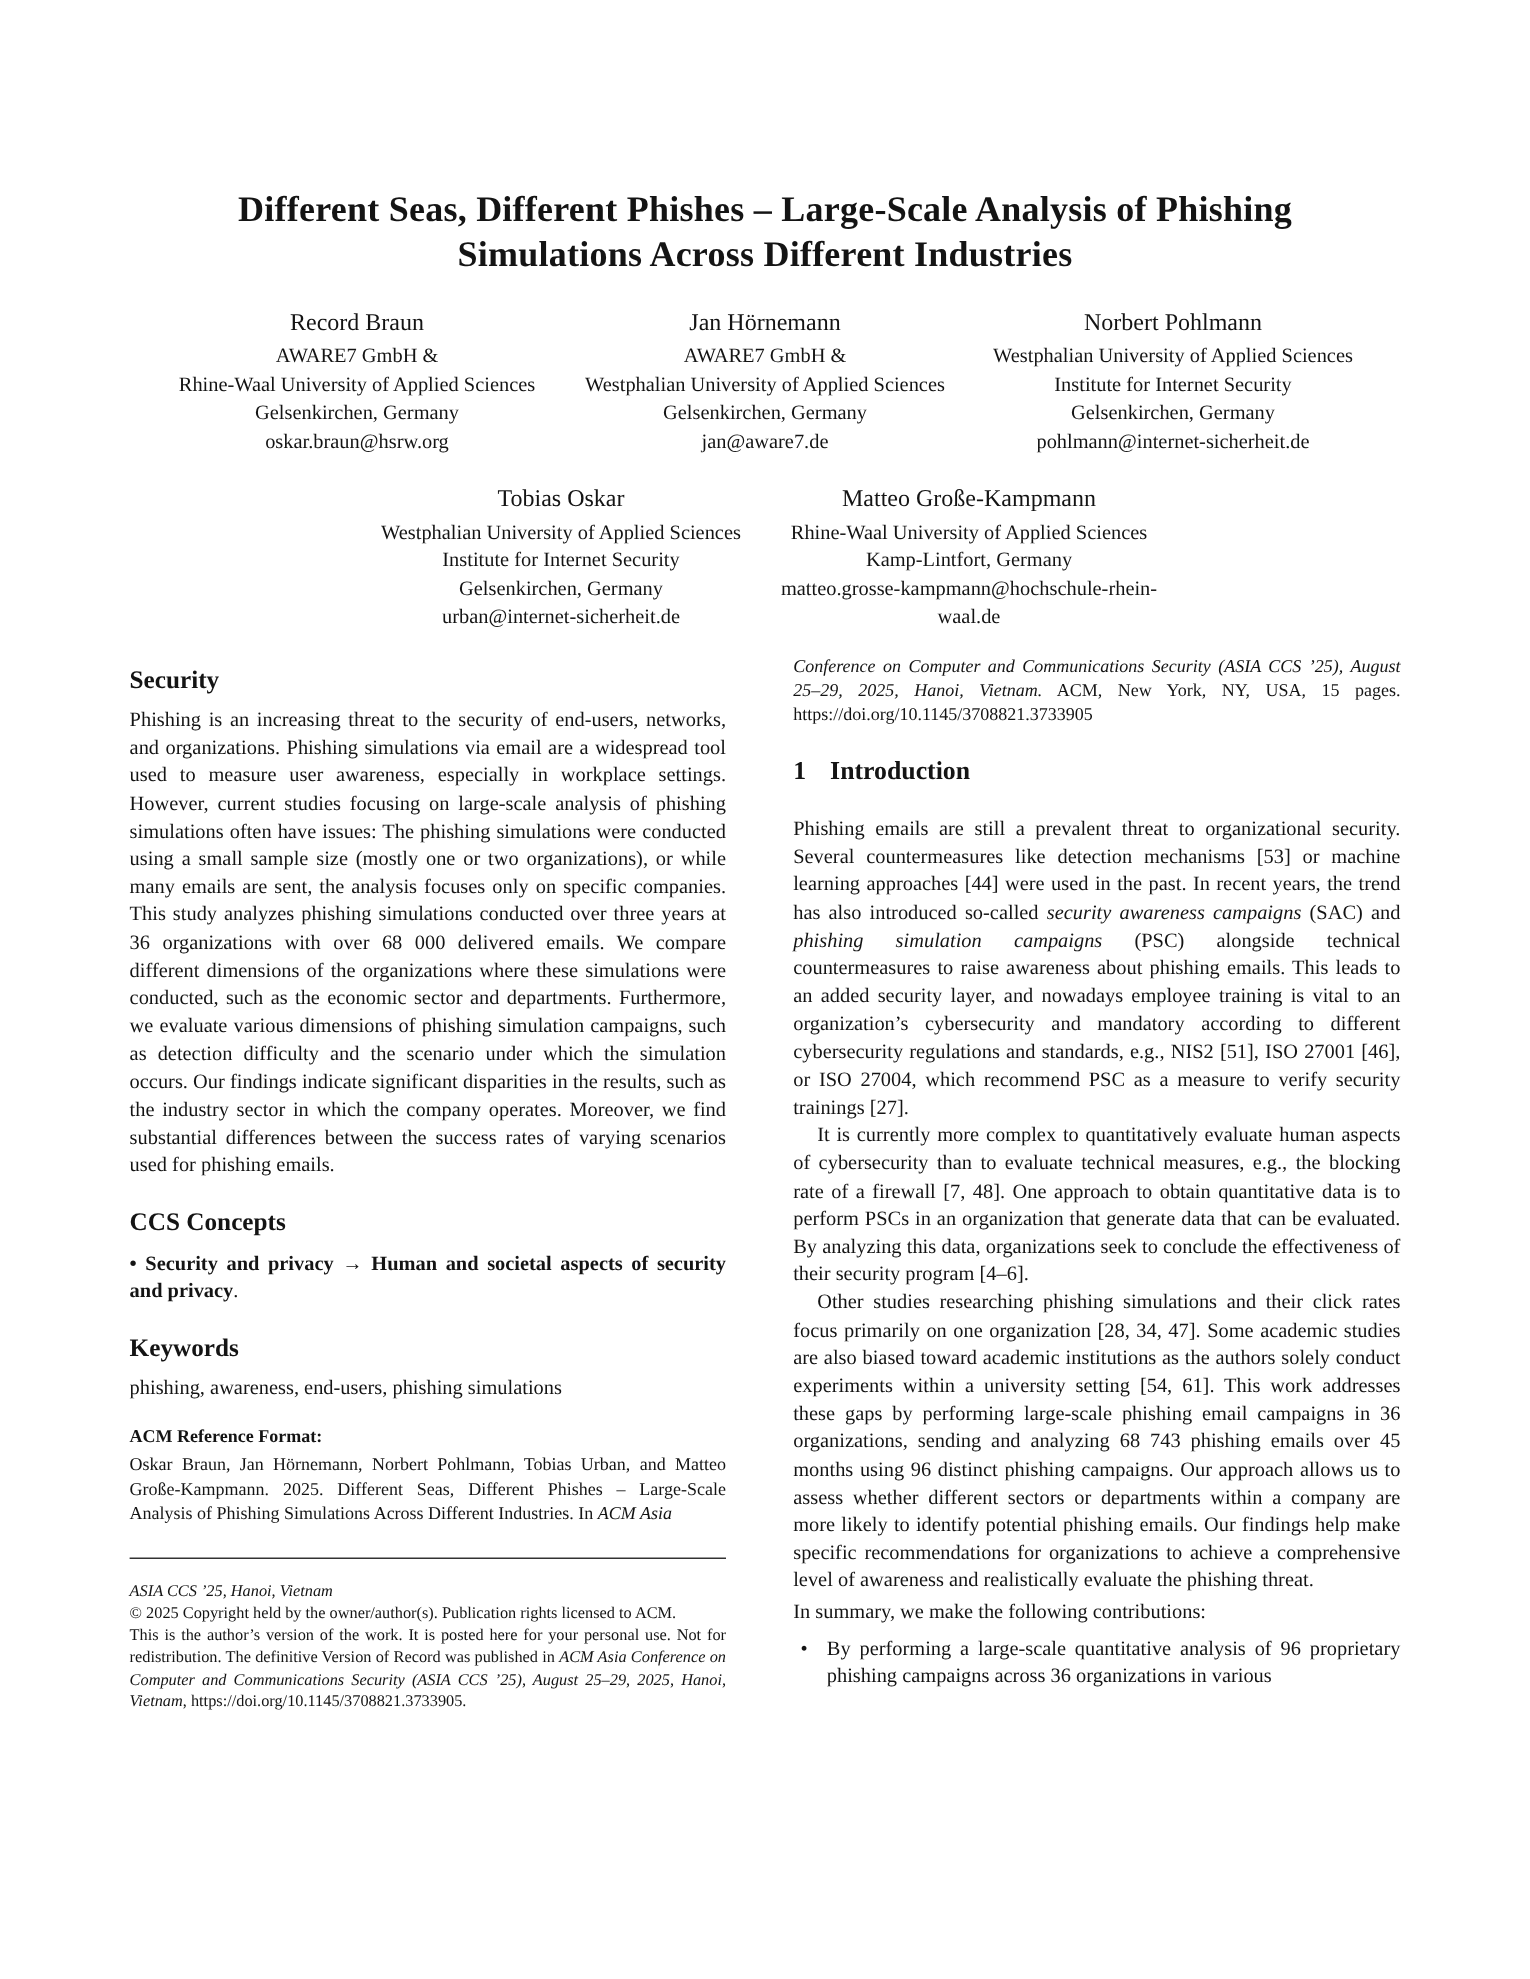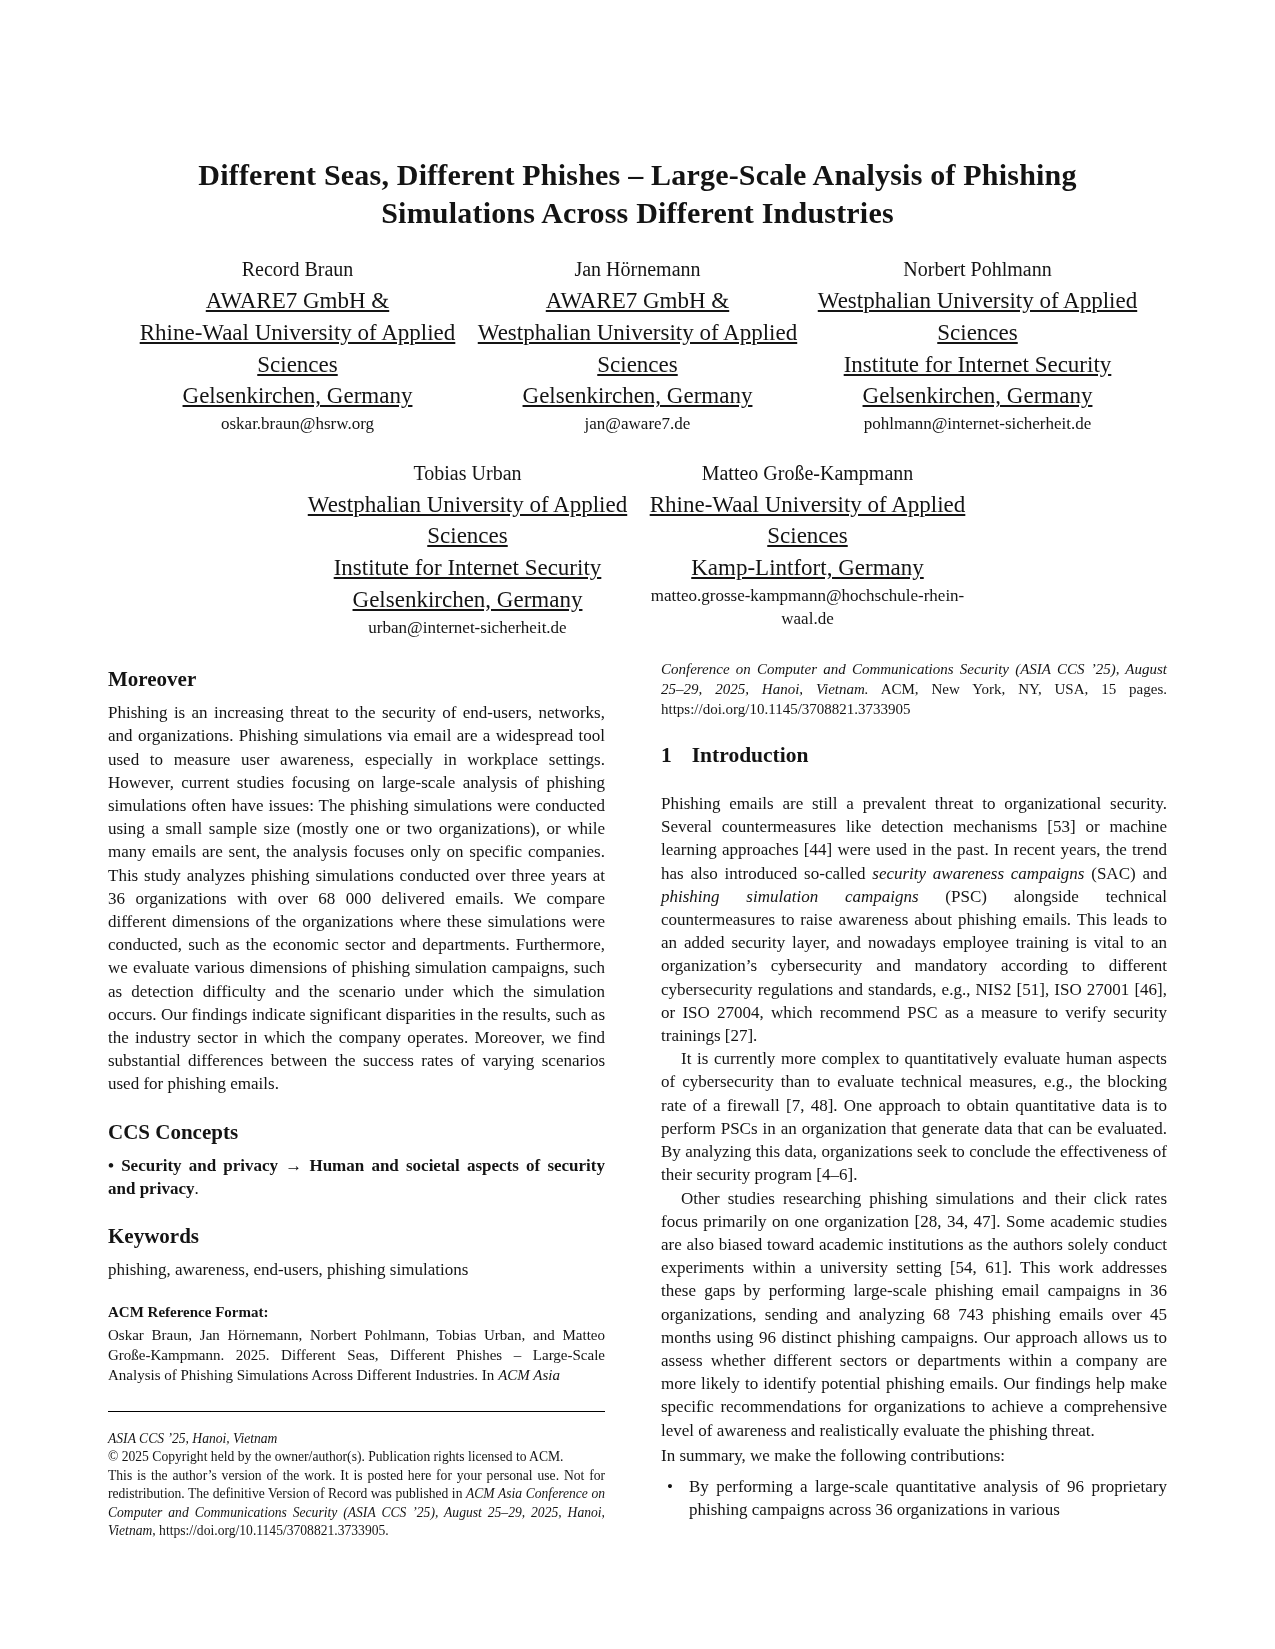--- a/index.html
+++ b/index.html
@@ -22,21 +22,21 @@
   }
 
   .authors-row{
     display:flex;justify-content:center;align-items:flex-start;
     margin-top:24px;
   }
   .author-block{
     width:330px;text-align:center;margin:0 5px;
   }
   .author-name{font-size:20px;line-height:1.3;margin-bottom:3px;}
-  .author-aff{font-size:23px;line-height:1.38;text-decoration:underline;}
+  .author-aff{font-size:17px;line-height:1.38;}
   .author-aff span{display:block;}
   .author-email{font-size:17px;line-height:1.38;word-wrap:break-word;}
 
   .columns{
     display:flex;
     margin:16px 0 0 0;
     padding:0 104px 0 108px;
     gap:56px;
   }
   .col-left{width:497px;flex:0 0 497px;}
@@ -119,21 +119,21 @@
         <span>Westphalian University of Applied Sciences</span>
         <span>Institute for Internet Security</span>
         <span>Gelsenkirchen, Germany</span>
       </div>
       <div class="author-email">pohlmann@internet-sicherheit.de</div>
     </div>
   </div>
 
   <div class="authors-row">
     <div class="author-block">
-      <div class="author-name">Tobias Urban</div>
+      <div class="author-name">Tobias Oskar</div>
       <div class="author-aff">
         <span>Westphalian University of Applied Sciences</span>
         <span>Institute for Internet Security</span>
         <span>Gelsenkirchen, Germany</span>
       </div>
       <div class="author-email">urban@internet-sicherheit.de</div>
     </div>
     <div class="author-block">
       <div class="author-name">Matteo Große-Kampmann</div>
       <div class="author-aff">
@@ -141,21 +141,21 @@
         <span>Kamp-Lintfort, Germany</span>
       </div>
       <div class="author-email">matteo.grosse-kampmann@hochschule-rhein-waal.de</div>
     </div>
   </div>
 
   <div class="columns">
 
     <div class="col-left">
 
-      <h2 class="sec-heading">Moreover</h2>
+      <h2 class="sec-heading">Security</h2>
       <p class="body-text">Phishing is an increasing threat to the security of end-users, networks, and organizations. Phishing simulations via email are a widespread tool used to measure user awareness, especially in workplace settings. However, current studies focusing on large-scale analysis of phishing simulations often have issues: The phishing simulations were conducted using a small sample size (mostly one or two organizations), or while many emails are sent, the analysis focuses only on specific companies. This study analyzes phishing simulations conducted over three years at 36 organizations with over 68 000 delivered emails. We compare different dimensions of the organizations where these simulations were conducted, such as the economic sector and departments. Furthermore, we evaluate various dimensions of phishing simulation campaigns, such as detection difficulty and the scenario under which the simulation occurs. Our findings indicate significant disparities in the results, such as the industry sector in which the company operates. Moreover, we find substantial differences between the success rates of varying scenarios used for phishing emails.</p>
 
       <h2 class="sec-heading">CCS Concepts</h2>
       <p class="body-text ccs-line"><span class="bold">• </span><span class="bold">Security and privacy</span><span class="bold"> → </span><span class="bold">Human and societal aspects of security and privacy</span><span>.</span></p>
 
       <h2 class="sec-heading">Keywords</h2>
       <p class="body-text">phishing, awareness, end-users, phishing simulations</p>
 
       <h3 class="ref-heading">ACM Reference Format:</h3>
       <p class="ref-text"><span>Oskar Braun, Jan Hörnemann, Norbert Pohlmann, Tobias Urban, and Matteo Große-Kampmann. 2025. Different Seas, Different Phishes – Large-Scale Analysis of Phishing Simulations Across Different Industries. In </span><span class="italic">ACM Asia</span></p>

